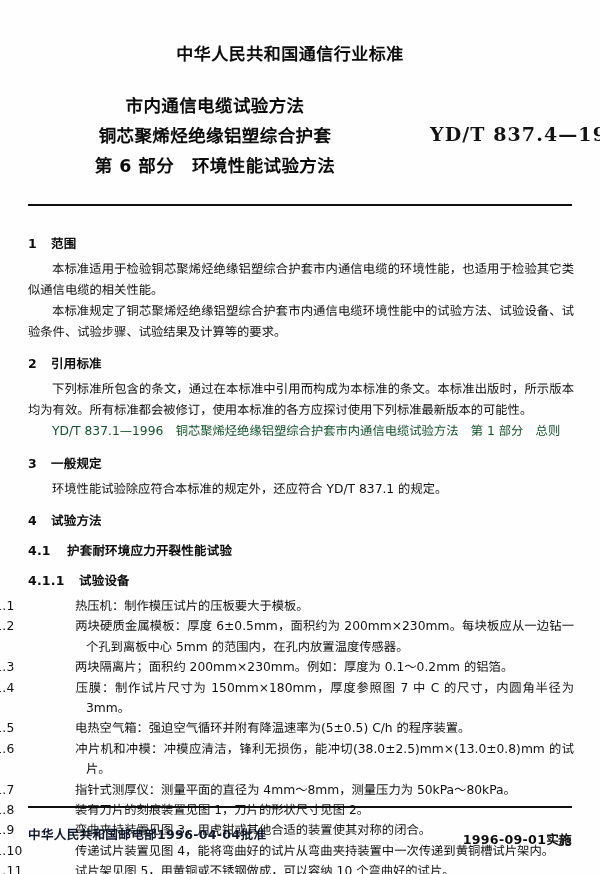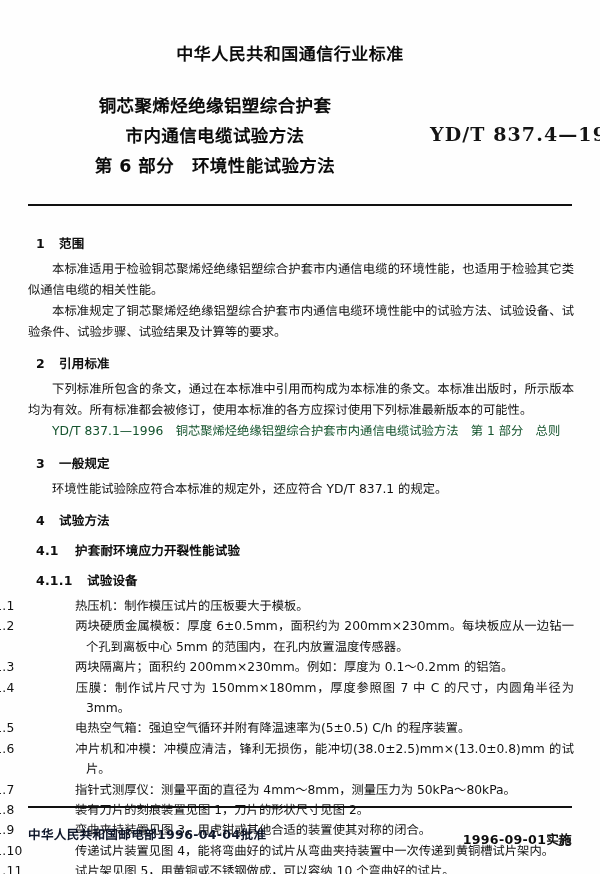--- a/index.html
+++ b/index.html
@@ -87,21 +87,21 @@
   
   .body-area {
     position: absolute;
     left: 28px;
     top: 222px;
     width: 546px;
   }
   .clause-head {
     font-size: 12.5px;
     font-weight: bold;
-    margin: 11px 0 7px 8px;
+    margin: 11px 0 7px 0;
     letter-spacing: 0.2px;
     color: #0d0d0d;
     white-space: nowrap;
   }
   .clause-head .num {
     display: inline-block;
     min-width: 14px;
   }
   .clause-head .num.w2 { min-width: 30px; }
   .clause-head .num.w3 { min-width: 42px; }
@@ -181,22 +181,22 @@
 </head>
 <body>
 
 <div id="page">
 
   <div class="doc-header">
     <div class="org-title">中华人民共和国通信行业标准</div>
 
     <div class="title-row">
       <div class="title-main">
+        <span class="t-line">市内通信电缆试验方法</span>
         <span class="t-line">铜芯聚烯烃绝缘铝塑综合护套</span>
-        <span class="t-line">市内通信电缆试验方法</span>
         <span class="t-line">第 6 部分　环境性能试验方法</span>
       </div>
       <div class="std-no">YD/T 837.4—1996</div>
     </div>
   </div>
 
   <div class="rule-top"></div>
 
   <div class="body-area">
 

